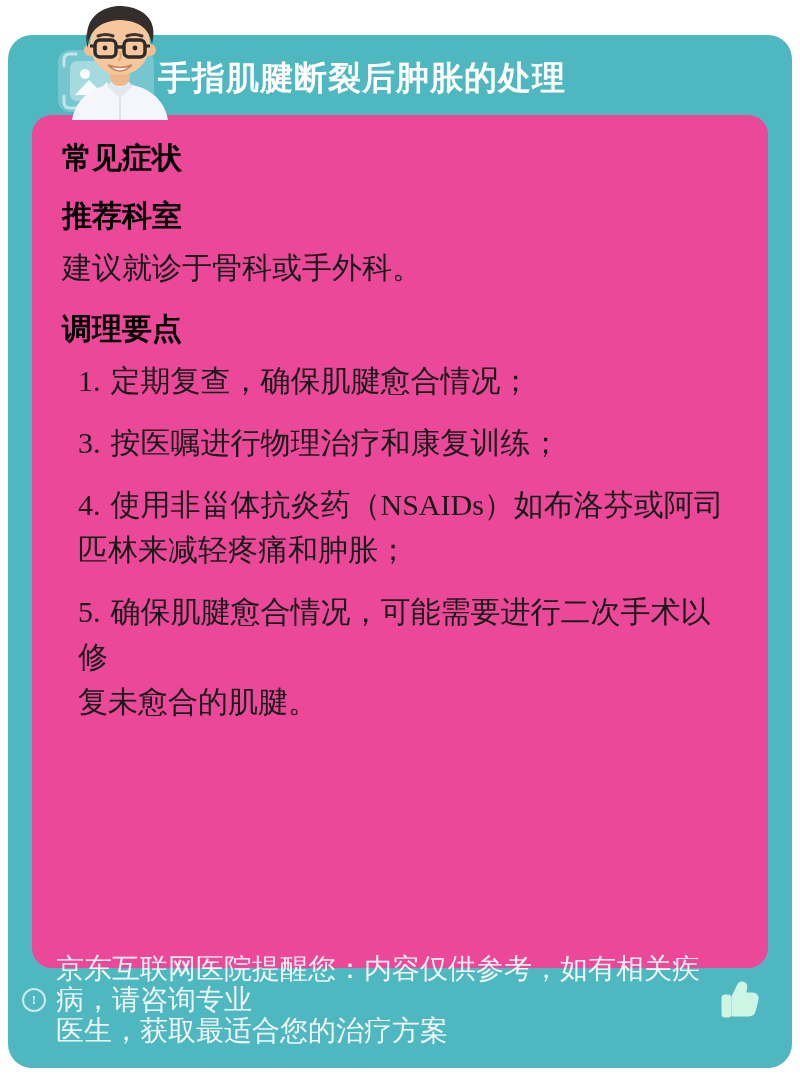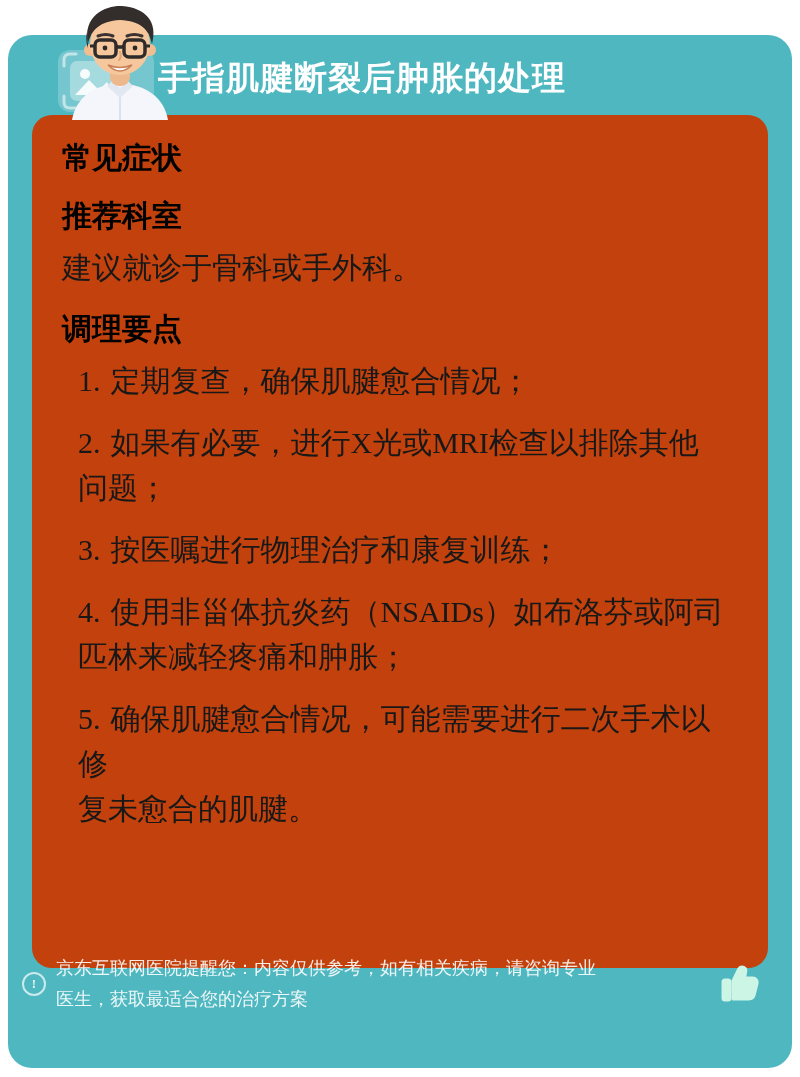--- a/index.html
+++ b/index.html
@@ -26,21 +26,21 @@
   
   .title{
     position:absolute;left:150px;top:50px;z-index:4;margin:8px;
     font-size:33px;line-height:40px;font-weight:700;color:#ffffff;
     letter-spacing:1px;white-space:nowrap;
   }
 
   
   .card{
     position:absolute;left:32px;top:115px;width:736px;height:853px;
-    background:#c2410c;border-radius:20px;z-index:2;overflow:hidden;
+    background:#ec4899;border-radius:20px;z-index:2;overflow:hidden;
   }
   .card-inner{padding:24px 30px 0 30px;}
   .card h2{
     font-size:30px;line-height:38px;font-weight:700;color:#000000;
     margin:20px 0 10px 0;
     font-family:"Liberation Sans", sans-serif;
   }
   .card h2.first{margin-top:0;}
   .card p{
     font-size:30px;line-height:45px;color:#181818;
@@ -57,21 +57,21 @@
   }
   .info-icon{
     flex:0 0 auto;width:20px;height:20px;margin:0 10px 0 0;
     border:2px solid rgba(255,255,255,0.7);border-radius:50%;
     color:rgba(255,255,255,0.85);
     font-size:13px;font-weight:700;line-height:20px;text-align:center;
     font-family:"Liberation Serif",serif;
   }
   .notice{
     margin:0;max-width:660px;
-    font-size:18px;line-height:31px;color:rgba(255,255,255,0.9);
+    font-size:28px;line-height:31px;color:rgba(255,255,255,0.9);
     white-space:pre-line;
   }
   .thumb{flex:0 0 auto;margin-left:auto;width:44px;height:44px;cursor:pointer;}
 </style>
 </head>
 <body>
 
 <div class="page">
 
   <div class="panel"></div>
@@ -128,22 +128,20 @@
     <div class="card-inner">
 
       <h2 class="first">常见症状</h2>
 
       <h2>推荐科室</h2>
       <p>建议就诊于骨科或手外科。</p>
 
       <h2>调理要点</h2>
 
       <p class="li"><span class="num">1.</span><span>定期复查，确保肌腱愈合情况；</span></p>
-      <p class="li"><span class="num">2.</span><span>如果有必要，进行X光或MRI检查以排除其他
-问题；</span></p>
       <p class="li"><span class="num">3.</span><span>按医嘱进行物理治疗和康复训练；</span></p>
       <p class="li"><span class="num">4.</span><span>使用非甾体抗炎药（NSAIDs）如布洛芬或阿司
 匹林来减轻疼痛和肿胀；</span></p>
       <p class="li"><span class="num">5.</span><span>确保肌腱愈合情况，可能需要进行二次手术以修
 复未愈合的肌腱。</span></p>
 
     </div>
   </div>
 
   <div class="footer">

